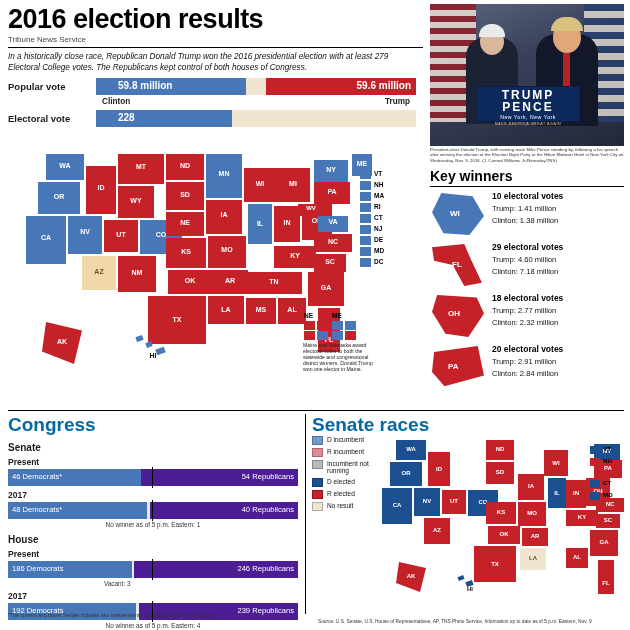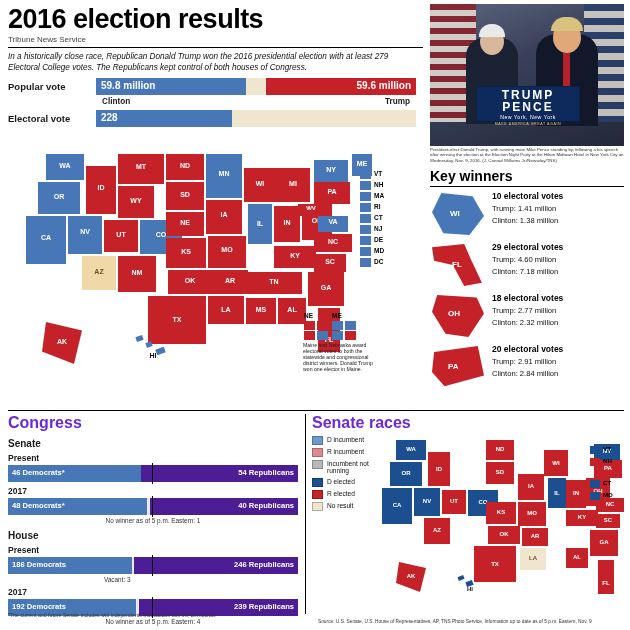--- a/index.html
+++ b/index.html
@@ -22,21 +22,21 @@
 
   
   .votes { position:absolute; left:8px; top:78px; width:415px; }
   .voterow { display:flex; align-items:center; height:17px; margin-bottom:2px; }
   .votelabel { width:88px; font-size:9.5px; font-weight:bold; text-align:left; }
   .bar { position:relative; height:17px; width:320px; background:#f0e6cf; }
   .bar .seg { position:absolute; top:0; height:17px; }
   .seg.blue { left:0; background:#4877b8; }
   .seg.red  { right:0; background:#c52129; }
   .seg span { position:absolute; top:2px; font-size:10px; font-weight:bold; color:#fff; }
-  .seg.blue span { left:5px; }
+  .seg.blue span { left:22px; }
   .seg.red span { right:5px; }
   .namerow { display:flex; height:12px; margin:1px 0 1px 88px; width:320px; position:relative;}
   .namerow span { position:absolute; font-size:8.2px; font-weight:bold; }
   .nm-left { left:6px; }
   .nm-right { right:6px; }
 
   
   .photo { position:absolute; left:430px; top:4px; width:194px; height:142px; background:#2b2f3a; overflow:hidden; }
   .photo .sky { position:absolute; inset:0; background:linear-gradient(160deg,#5d6680 0%, #39405a 40%, #232838 100%); }
   .photo .flagL { position:absolute; left:0; top:0; width:46px; height:118px;
@@ -74,28 +74,28 @@
   .ksEv { font-size:8.5px; font-weight:bold; color:#000; }
   .ksLine { font-size:7.6px; color:#111; margin-top:3px; }
   .ksAbbr { position:absolute; font-size:8px; font-weight:bold; color:#fff; }
 
   
   .hdiv { position:absolute; left:8px; top:410px; width:616px; border-top:1px solid #000; }
   .vdiv { position:absolute; left:305px; top:414px; height:200px; border-left:1px solid #000; }
 
   
   .congress { position:absolute; left:8px; top:414px; width:290px; }
-  .secTitle { font-size:16px; font-weight:bold; color:#6d28d9; }
+  .secTitle { font-size:19px; font-weight:bold; color:#0369a1; }
   .subTitle { font-size:10px; font-weight:bold; margin-top:6px;}
   .yr { font-size:8.5px; font-weight:bold; margin-top:4px;}
   .cbar { position:relative; height:17px; width:290px; background:#e9e9e9; margin-top:2px;}
   .cbar .b { position:absolute; top:0; height:17px; }
   .cbar .b.blue { left:0; background:#4877b8; }
   .cbar .b.red { right:0; background:#4c1d95; }
-  .cbar .b span { position:absolute; top:3px; font-size:7.6px; font-weight:bold; color:#fff; white-space:nowrap;}
+  .cbar .b span { position:absolute; top:3px; font-size:7.6px; font-weight:normal; color:#fff; white-space:nowrap;}
   .cbar .b.blue span { left:4px; }
   .cbar .b.red span { right:4px; }
   .mid { position:absolute; top:-2px; width:1px; height:21px; background:#000; left:144px;}
   .noteC { font-size:6.4px; color:#333; margin-top:2px; text-align:center; width:290px;}
   .foot { position:absolute; left:8px; top:612px; font-size:5.2px; color:#333; }
 
   
   .senate { position:absolute; left:312px; top:414px; width:312px; height:205px; }
   .legend { position:absolute; left:0px; top:22px; width:66px; }
   .lgRow { display:flex; align-items:flex-start; margin-bottom:3px; }

